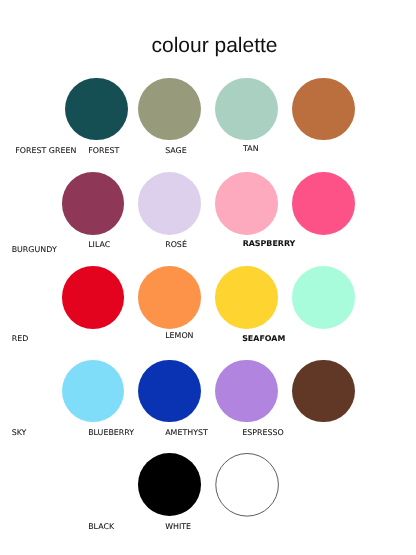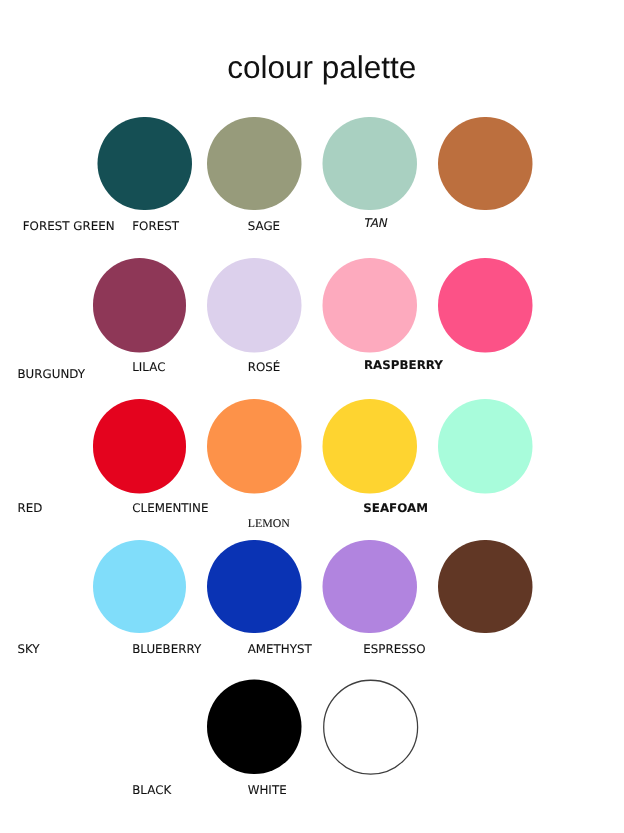--- a/index.html
+++ b/index.html
@@ -73,21 +73,21 @@
       <div class="swatch" style="left: 138.15px; top: 77.65px; width: 62.7px; height: 62.7px;">
         <div class="disc" style="width: 62.7px; height: 62.7px; background: rgb(151, 155, 123);"></div>
         <div class="label" style="top: 69.25px; left: -50px; width: 162.7px;">FOREST</div>
       </div>
       <div class="swatch" style="left: 215.15px; top: 77.65px; width: 62.7px; height: 62.7px;">
         <div class="disc" style="width: 62.7px; height: 62.7px; background: rgb(169, 208, 193);"></div>
         <div class="label" style="top: 69.25px; left: -50px; width: 162.7px;">SAGE</div>
       </div>
       <div class="swatch" style="left: 292.15px; top: 77.65px; width: 62.7px; height: 62.7px;">
         <div class="disc" style="width: 62.7px; height: 62.7px; background: rgb(188, 111, 62);"></div>
-        <div class="label" style="top: 67.85px; left: -49.1px; width: 162.7px; font-style: italic;">TAN</div>
+        <div class="label" style="top: 67.85px; left: -49.1px; width: 162.7px;">TAN</div>
       </div>
       <div class="swatch" style="left: 61.65px; top: 172.05px; width: 62.7px; height: 62.7px;">
         <div class="disc" style="width: 62.7px; height: 62.7px; background: rgb(142, 55, 87);"></div>
         <div class="label" style="top: 74px; left: -50px; width: 162.7px;">BURGUNDY</div>
       </div>
       <div class="swatch" style="left: 138.15px; top: 172.05px; width: 62.7px; height: 62.7px;">
         <div class="disc" style="width: 62.7px; height: 62.7px; background: rgb(220, 208, 236);"></div>
         <div class="label" style="top: 68.55px; left: -50px; width: 162.7px;">LILAC</div>
       </div>
       <div class="swatch" style="left: 215.15px; top: 172.05px; width: 62.7px; height: 62.7px;">
@@ -97,25 +97,24 @@
       <div class="swatch" style="left: 292.15px; top: 172.05px; width: 62.7px; height: 62.7px;">
         <div class="disc" style="width: 62.7px; height: 62.7px; background: rgb(252, 82, 135);"></div>
         <div class="label" style="top: 67.75px; left: -49.5px; width: 162.7px; font-weight: bold;">RASPBERRY</div>
       </div>
       <div class="swatch" style="left: 61.65px; top: 265.95px; width: 62.7px; height: 62.7px;">
         <div class="disc" style="width: 62.7px; height: 62.7px; background: rgb(228, 3, 30);"></div>
         <div class="label" style="top: 68.95px; left: -50px; width: 162.7px;">RED</div>
       </div>
       <div class="swatch" style="left: 138.15px; top: 265.95px; width: 62.7px; height: 62.7px;">
         <div class="disc" style="width: 62.7px; height: 62.7px; background: rgb(253, 146, 73);"></div>
-        <div class="label" style="top: 68.95px; left: -50px; width: 162.7px;">CLEMENTINE</div>
       </div>
       <div class="swatch" style="left: 215.15px; top: 265.95px; width: 62.7px; height: 62.7px;">
         <div class="disc" style="width: 62.7px; height: 62.7px; background: rgb(254, 212, 48);"></div>
-        <div class="label" style="top: 79px; left: -50px; width: 162.7px; font-family: Liberation Serif, serif;">LEMON</div>
+        <div class="label" style="top: 66px; left: -50px; width: 162.7px;">LEMON</div>
       </div>
       <div class="swatch" style="left: 292.15px; top: 265.95px; width: 62.7px; height: 62.7px;">
         <div class="disc" style="width: 62.7px; height: 62.7px; background: rgb(168, 252, 219);"></div>
         <div class="label" style="top: 68.95px; left: -50px; width: 162.7px; font-weight: bold;">SEAFOAM</div>
       </div>
       <div class="swatch" style="left: 61.65px; top: 359.65px; width: 62.7px; height: 62.7px; text-decoration: underline;">
         <div class="disc" style="width: 62.7px; height: 62.7px; background: rgb(128, 221, 250);"></div>
         <div class="label" style="top: 69.05px; left: -50px; width: 162.7px;">SKY</div>
       </div>
       <div class="swatch" style="left: 138.15px; top: 359.65px; width: 62.7px; height: 62.7px;">

